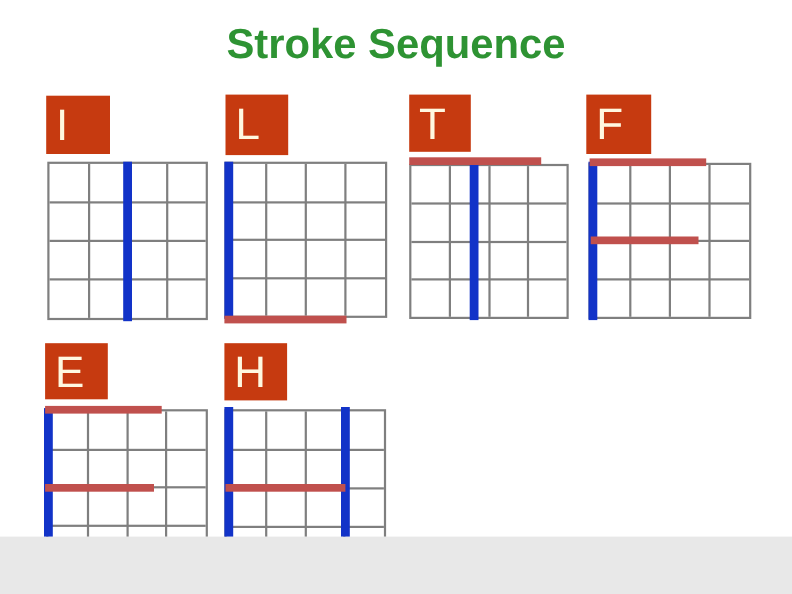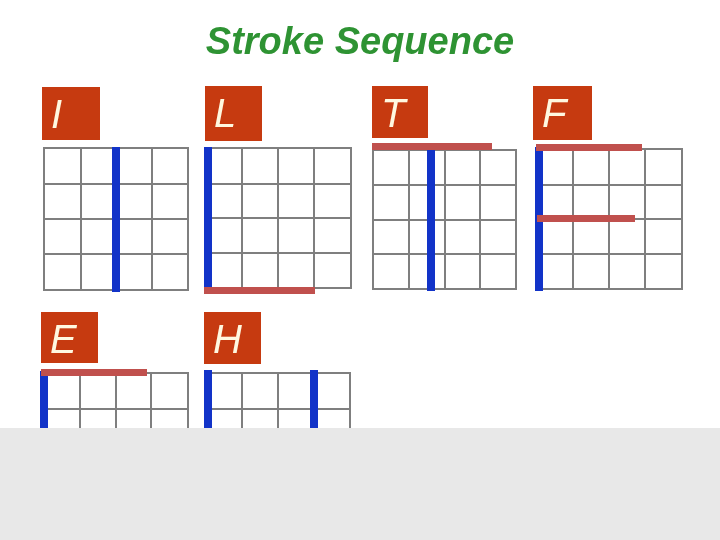--- a/index.html
+++ b/index.html
@@ -1,23 +1,22 @@
 <!DOCTYPE html>
 <html style="--background: #FFFFFF; --title-green: #2E9333; --label-box-red: #C63A10; --label-letter-cream: #FFF8E0; --vertical-stroke-blue: #1233C8; --horizontal-stroke-red: #C0504D; --grid-line-gray: #7F7F7F;"><head>
 <meta charset="utf-8">
 <style>
   html,body{margin:0;padding:0;background:#e8e8e8;}
   .slide{
     position:relative;
-    width:720px;height:428px;
+    width:720px;height:488px;
     background:var(--background,#FFFFFF);
     font-family:"Liberation Sans", sans-serif;
     overflow:hidden;
     margin:0 auto;
-    font-style:italic;
   }
   .title{
     position:absolute;
     top:20px;left:0;width:100%;
     margin:0;
     text-align:center;
     font-size:38px;
     font-weight:bold;
     color:var(--title-green,#2E9333);
     letter-spacing:0px;

